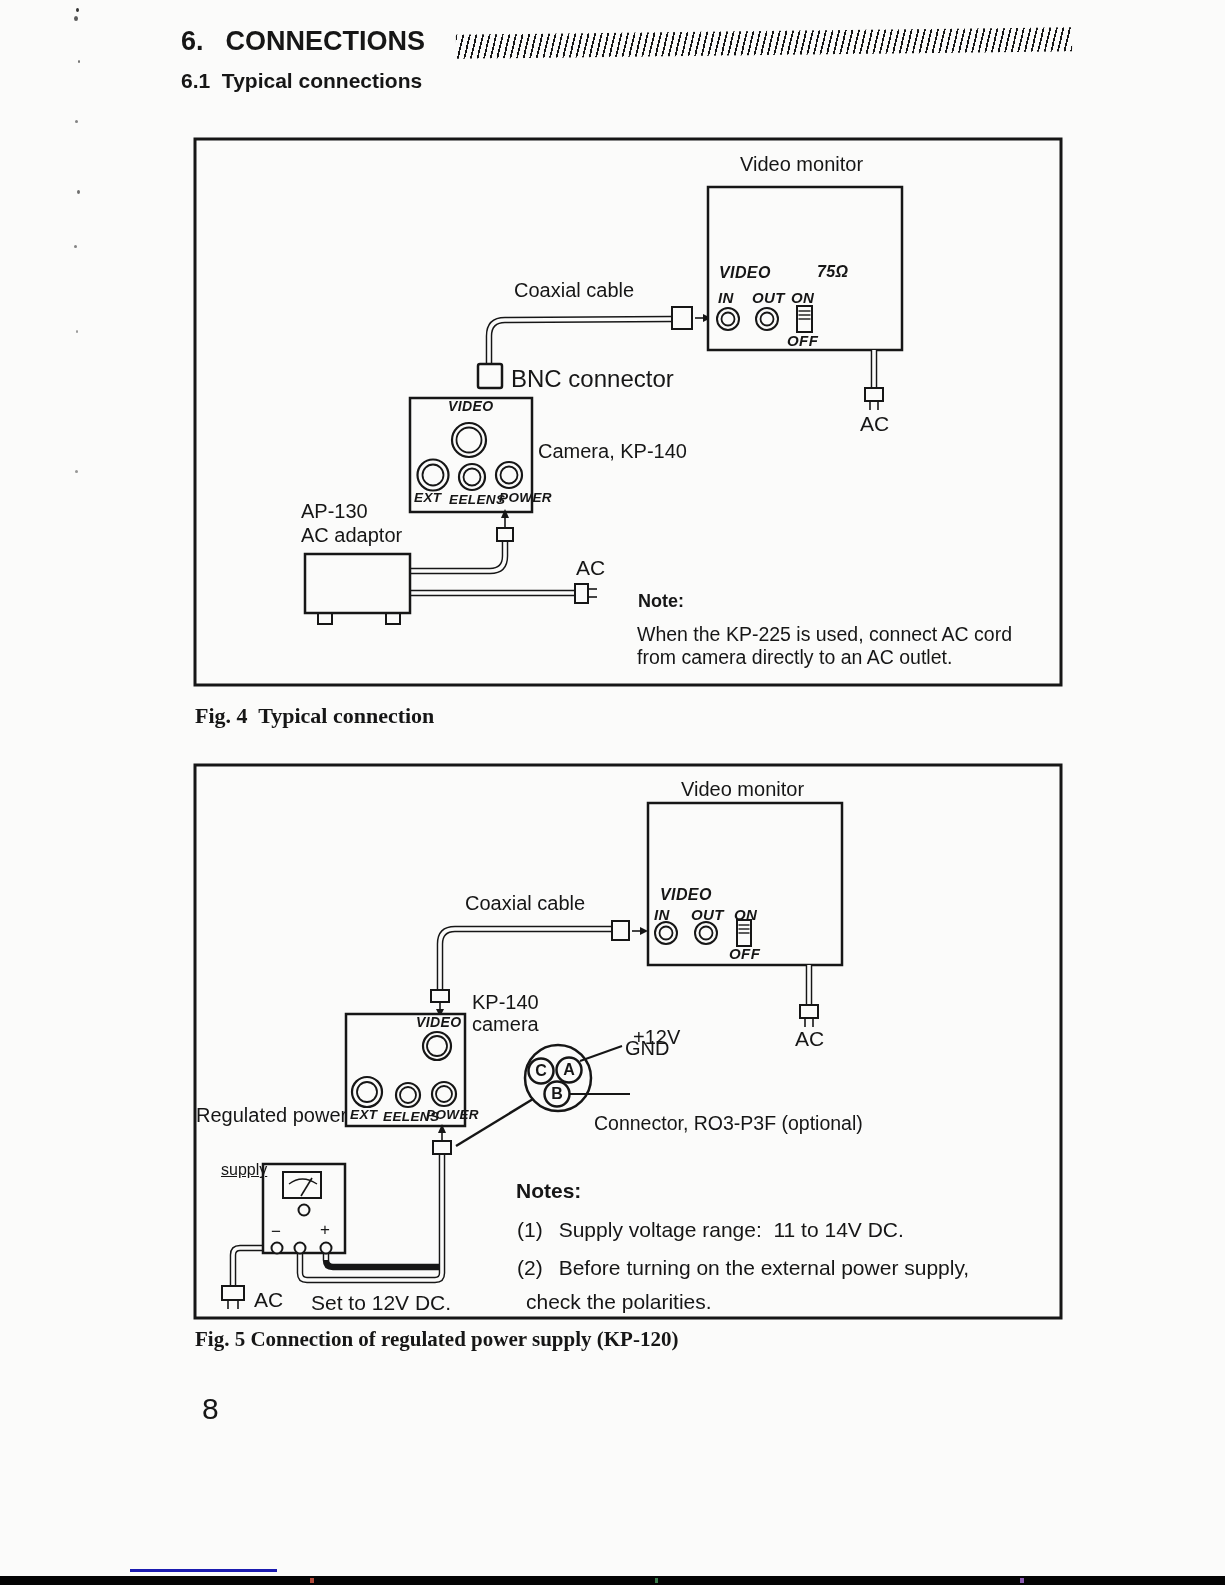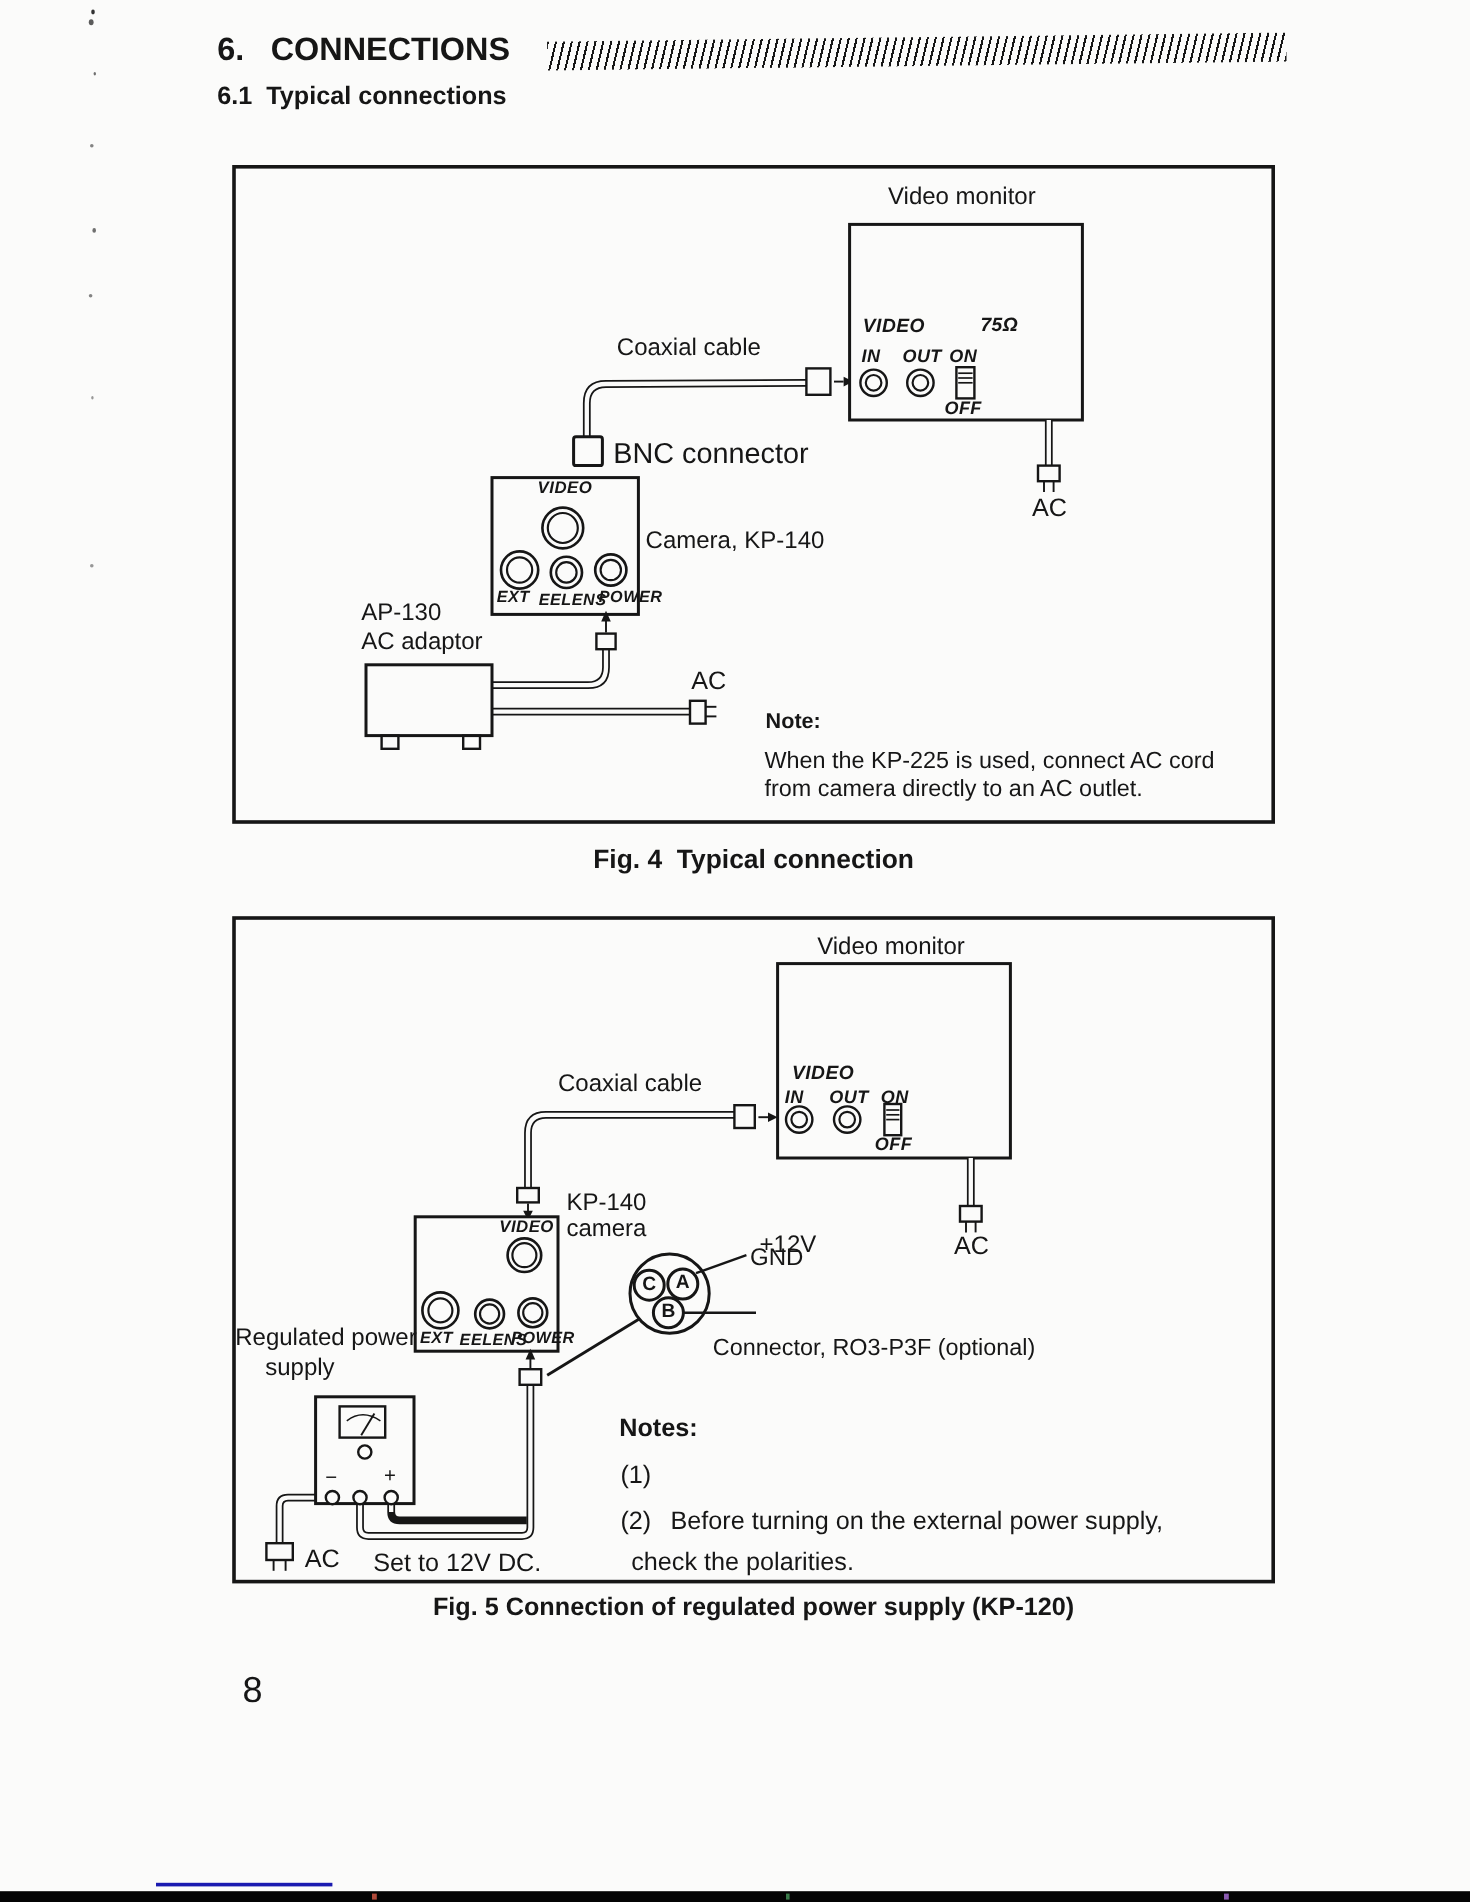--- a/index.html
+++ b/index.html
@@ -1,21 +1,21 @@
 <!DOCTYPE html>
 <html><head>
 <meta charset="utf-8">
 <style>
   html,body{margin:0;padding:0;}
   body{width:1225px;height:1585px;position:relative;background:#fbfbfa;overflow:hidden;
        font-family:"Liberation Sans",sans-serif;color:#161616;}
   .lbl{position:absolute;white-space:pre;color:#161616;line-height:1.12;}
   .b{font-weight:bold;}
   .hand{font-style:italic;font-weight:600;letter-spacing:.4px;}
-  .ctr{text-align:center;}
+  .ctr{text-align:left;font-family:Liberation Serif, serif;}
   svg{position:absolute;left:0;top:0;}
   .hatch{position:absolute;left:456px;top:31px;width:616px;height:24px;
          background:repeating-linear-gradient(104deg,#161616 0 1.7px,transparent 1.7px 6.4px);
          transform:rotate(-0.7deg);}
   .speck{position:absolute;background:#333;border-radius:50%;}
   .blue-line{position:absolute;left:130px;top:1569px;width:147px;height:3px;background:#1b1bb0;}
   .black-bar{position:absolute;left:0;top:1576px;width:1225px;height:9px;background:#040404;}
   .noise{position:absolute;height:5px;top:1578px;}
 </style>
 </head>
@@ -210,31 +210,31 @@
 <div class="lbl hand" style="left:449px;top:492px;font-size:13.5px;">EELENS</div>
 <div class="lbl hand" style="left:499px;top:490px;font-size:13.5px;">POWER</div>
 
 <div class="lbl b ctr" style="left:195px;top:704px;width:866px;font-size:22px;">Fig. 4  Typical connection</div>
 
 <div class="lbl" style="left:681px;top:778px;font-size:20px;">Video monitor</div>
 <div class="lbl" style="left:465px;top:892px;font-size:20px;">Coaxial cable</div>
 <div class="lbl" style="left:472px;top:991px;font-size:20px;">KP-140</div>
 <div class="lbl" style="left:472px;top:1013px;font-size:20px;">camera</div>
 <div class="lbl" style="left:196px;top:1104px;font-size:20px;">Regulated power</div>
-<div class="lbl" style="left:221px;top:1129px;font-size:20px;">supply</div>
+<div class="lbl" style="left:221px;top:1161px;font-size:16px;text-decoration:underline;">supply</div>
 <div class="lbl" style="left:625px;top:1037px;font-size:20px;">GND</div>
 <div class="lbl" style="left:633px;top:1026px;font-size:20px;">+12V</div>
 <div class="lbl" style="left:594px;top:1113px;font-size:19.5px;">Connector, RO3-P3F (optional)</div>
 <div class="lbl" style="left:795px;top:1027px;font-size:21px;">AC</div>
 <div class="lbl" style="left:254px;top:1288px;font-size:21px;">AC</div>
 <div class="lbl" style="left:311px;top:1291px;font-size:21px;">Set to 12V DC.</div>
 
 <div class="lbl b" style="left:516px;top:1179px;font-size:21px;">Notes:</div>
 <div class="lbl" style="left:517px;top:1218px;font-size:21px;display:flex;gap:16px;">
-  <span>(1)</span>
+  <span>(1)</span><span>Supply voltage range:  11 to 14V DC.</span>
 </div>
 <div class="lbl" style="left:517px;top:1256px;font-size:21px;display:flex;gap:16px;">
   <span>(2)</span><span>Before turning on the external power supply,</span>
 </div>
 <div class="lbl" style="left:526px;top:1290px;font-size:21px;">check the polarities.</div>
 
 <div class="lbl hand" style="left:660px;top:886px;font-size:16px;">VIDEO</div>
 <div class="lbl hand" style="left:654px;top:907px;font-size:15px;">IN</div>
 <div class="lbl hand" style="left:691px;top:907px;font-size:15px;">OUT</div>
 <div class="lbl hand" style="left:734px;top:907px;font-size:15px;">ON</div>

